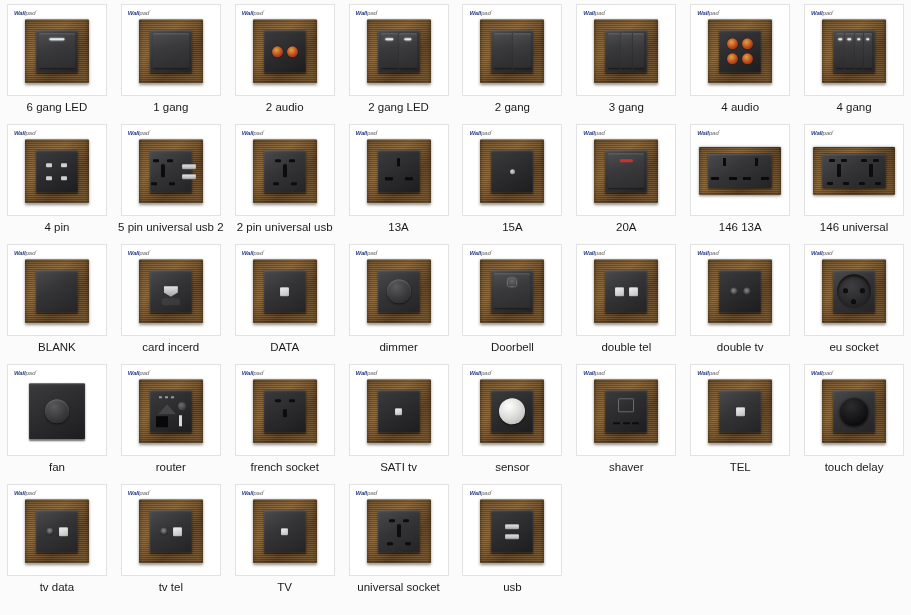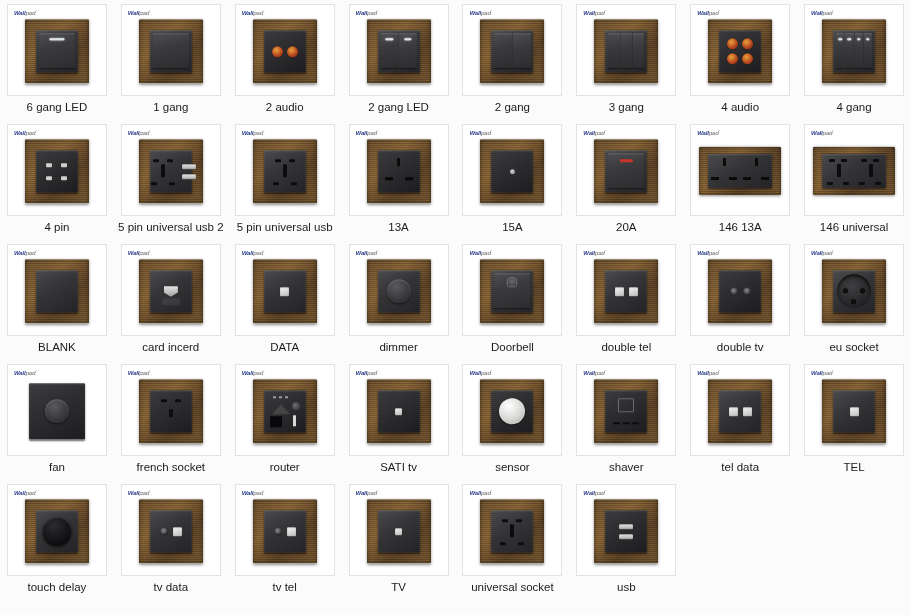--- a/index.html
+++ b/index.html
@@ -499,21 +499,21 @@
                 <div class="cslot v"></div>
                 <div class="cslot tl"></div>
                 <div class="cslot tr"></div>
                 <div class="cslot bl"></div>
                 <div class="cslot br"></div>
               </div>
             </div>
           </div>
         </div>
       </div>
-      <div class="product-label">5 pin universal usb</div>
+      <div class="product-label">2 pin universal usb</div>
     </div>
     <div class="product-cell">
       <div class="product-card">
         <div class="brand-mark"><span class="b1">Wall</span><span class="b2">pad</span><span class="b3">·</span></div>
         <div class="photo">
           <div class="frame">
             <div class="plate flat">
               <div class="socket-uk">
                 <div class="slot top"></div>
                 <div class="slot bl"></div>
@@ -736,37 +736,20 @@
         </div>
       </div>
       <div class="product-label">fan</div>
     </div>
     <div class="product-cell">
       <div class="product-card">
         <div class="brand-mark"><span class="b1">Wall</span><span class="b2">pad</span><span class="b3">·</span></div>
         <div class="photo">
           <div class="frame">
             <div class="plate flat">
-              <div class="uni">
-                <div class="cslot tl"></div>
-                <div class="cslot tr"></div>
-                <div class="cslot v" style="top:14px;height:8px"></div>
-              </div>
-            </div>
-          </div>
-        </div>
-      </div>
-      <div class="product-label">french socket</div>
-    </div>
-    <div class="product-cell">
-      <div class="product-card">
-        <div class="brand-mark"><span class="b1">Wall</span><span class="b2">pad</span><span class="b3">·</span></div>
-        <div class="photo">
-          <div class="frame">
-            <div class="plate flat">
               <div class="router-face">
                 <div class="led-dot d1"></div>
                 <div class="led-dot d2"></div>
                 <div class="led-dot d3"></div>
                 <div class="tri"></div>
                 <div class="blk"></div>
                 <div class="dial"></div>
                 <div class="stick"></div>
               </div>
             </div>
@@ -774,20 +757,37 @@
         </div>
       </div>
       <div class="product-label">router</div>
     </div>
     <div class="product-cell">
       <div class="product-card">
         <div class="brand-mark"><span class="b1">Wall</span><span class="b2">pad</span><span class="b3">·</span></div>
         <div class="photo">
           <div class="frame">
             <div class="plate flat">
+              <div class="uni">
+                <div class="cslot tl"></div>
+                <div class="cslot tr"></div>
+                <div class="cslot v" style="top:14px;height:8px"></div>
+              </div>
+            </div>
+          </div>
+        </div>
+      </div>
+      <div class="product-label">french socket</div>
+    </div>
+    <div class="product-cell">
+      <div class="product-card">
+        <div class="brand-mark"><span class="b1">Wall</span><span class="b2">pad</span><span class="b3">·</span></div>
+        <div class="photo">
+          <div class="frame">
+            <div class="plate flat">
               <div class="mods">
                 <div class="mod mod small"></div>
               </div>
             </div>
           </div>
         </div>
       </div>
       <div class="product-label">SATI tv</div>
     </div>
     <div class="product-cell">
@@ -813,36 +813,20 @@
                 <div class="sq"></div>
                 <div class="bar a"></div>
                 <div class="bar b"></div>
                 <div class="bar c"></div>
               </div>
             </div>
           </div>
         </div>
       </div>
       <div class="product-label">shaver</div>
-    </div>
-    <div class="product-cell">
-      <div class="product-card">
-        <div class="brand-mark"><span class="b1">Wall</span><span class="b2">pad</span><span class="b3">·</span></div>
-        <div class="photo">
-          <div class="frame">
-            <div class="plate">
-              <div class="mods">
-                <div class="mod mod"></div>
-                <div class="mod mod"></div>
-              </div>
-            </div>
-          </div>
-        </div>
-      </div>
-      <div class="product-label">tel data</div>
     </div>
     <div class="product-cell">
       <div class="product-card">
         <div class="brand-mark"><span class="b1">Wall</span><span class="b2">pad</span><span class="b3">·</span></div>
         <div class="photo">
           <div class="frame">
             <div class="plate">
               <div class="mods">
                 <div class="mod mod"></div>
               </div>

